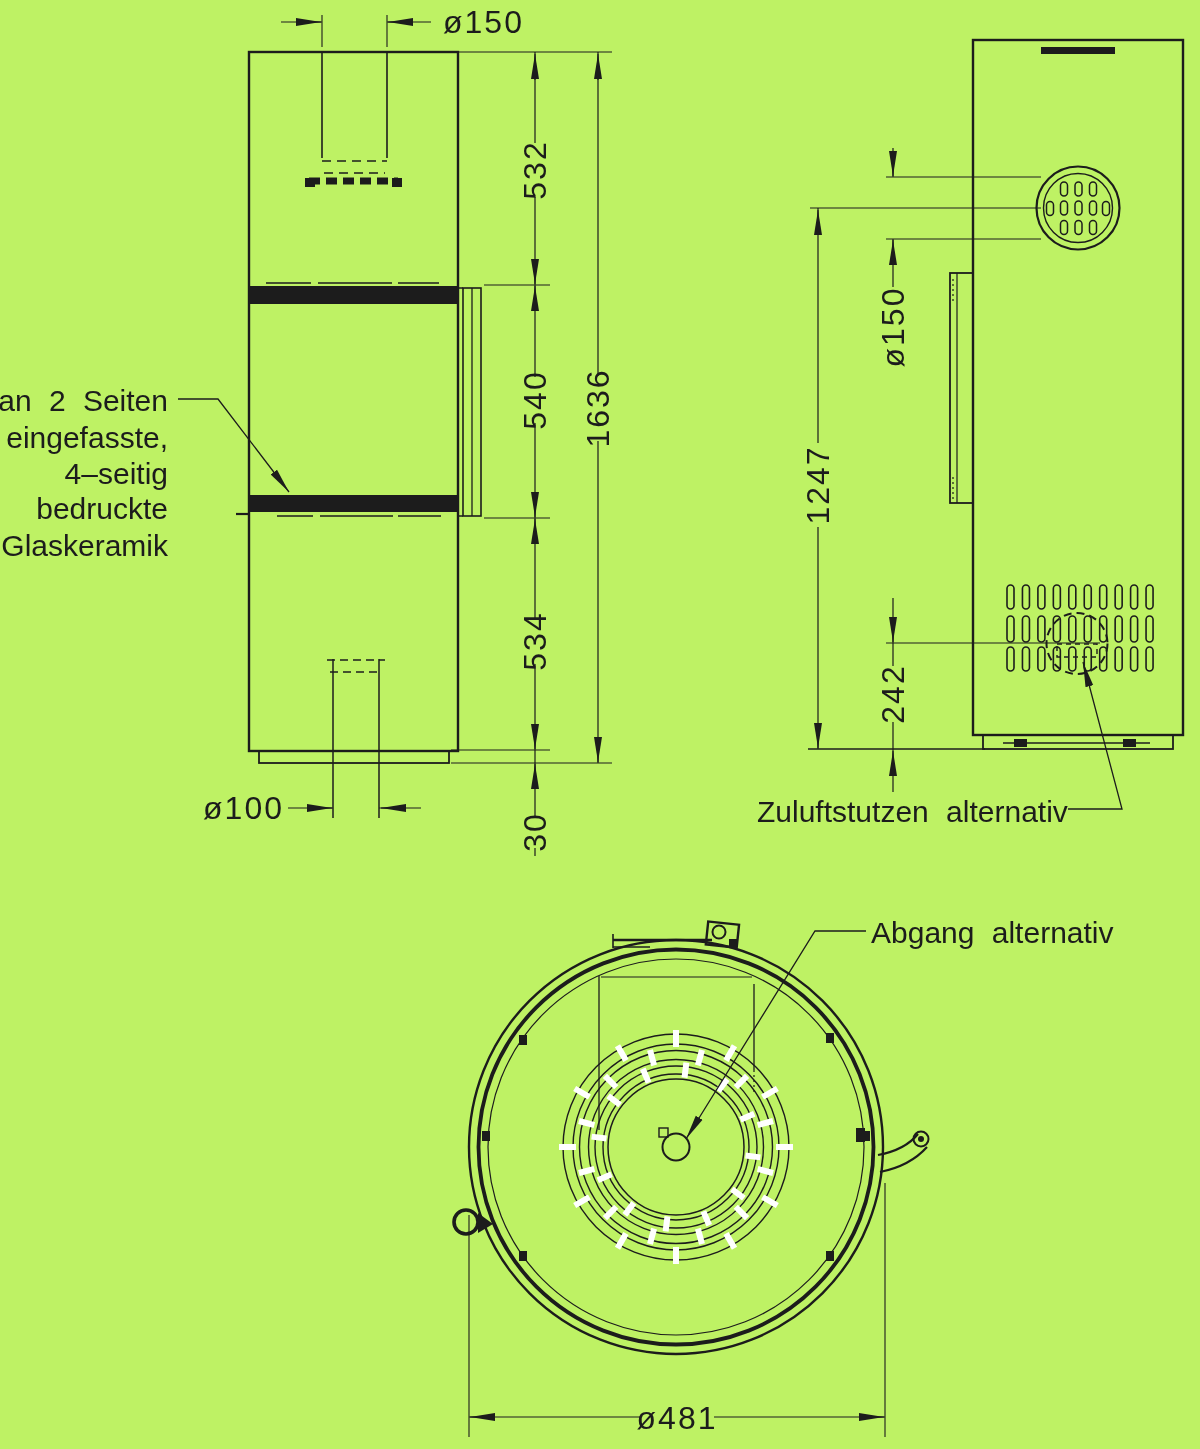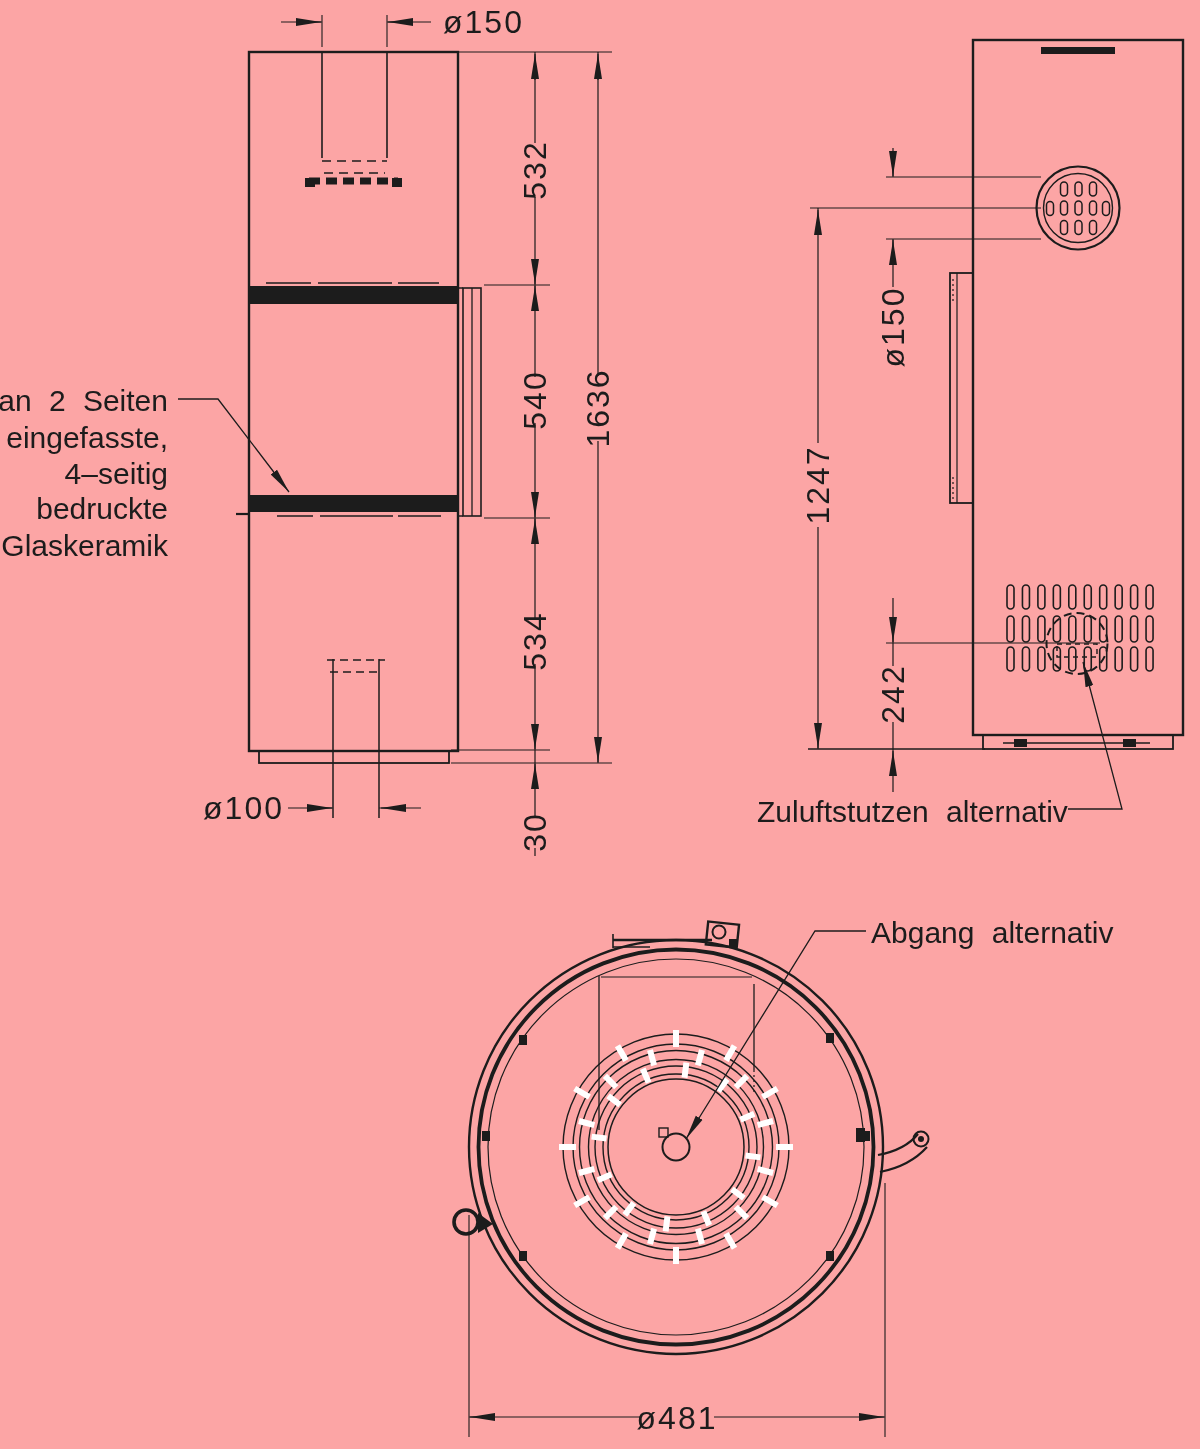--- a/index.html
+++ b/index.html
@@ -1,16 +1,16 @@
 <!DOCTYPE html>
 <html><head>
 <meta charset="utf-8">
 <style>
   html,body{margin:0;padding:0;background:#ffffff;}
-  .canvas{position:relative;width:1200px;height:1449px;background:#fca5a5;overflow:hidden;
+  .canvas{position:relative;width:1200px;height:1449px;background:#bef264;overflow:hidden;
           font-family:"Liberation Sans",sans-serif;}
   svg{position:absolute;left:0;top:0;}
   svg text{fill:#1c1c1c;stroke:none;font-family:"Liberation Sans",sans-serif;}
   .dim{font-size:32px;letter-spacing:2px;}
   .note{font-size:30px;word-spacing:9px;}
   .ln{stroke:#1c1c1c;fill:none;}
   .fl{fill:#1c1c1c;stroke:none;}
 </style>
 </head>
 <body>

